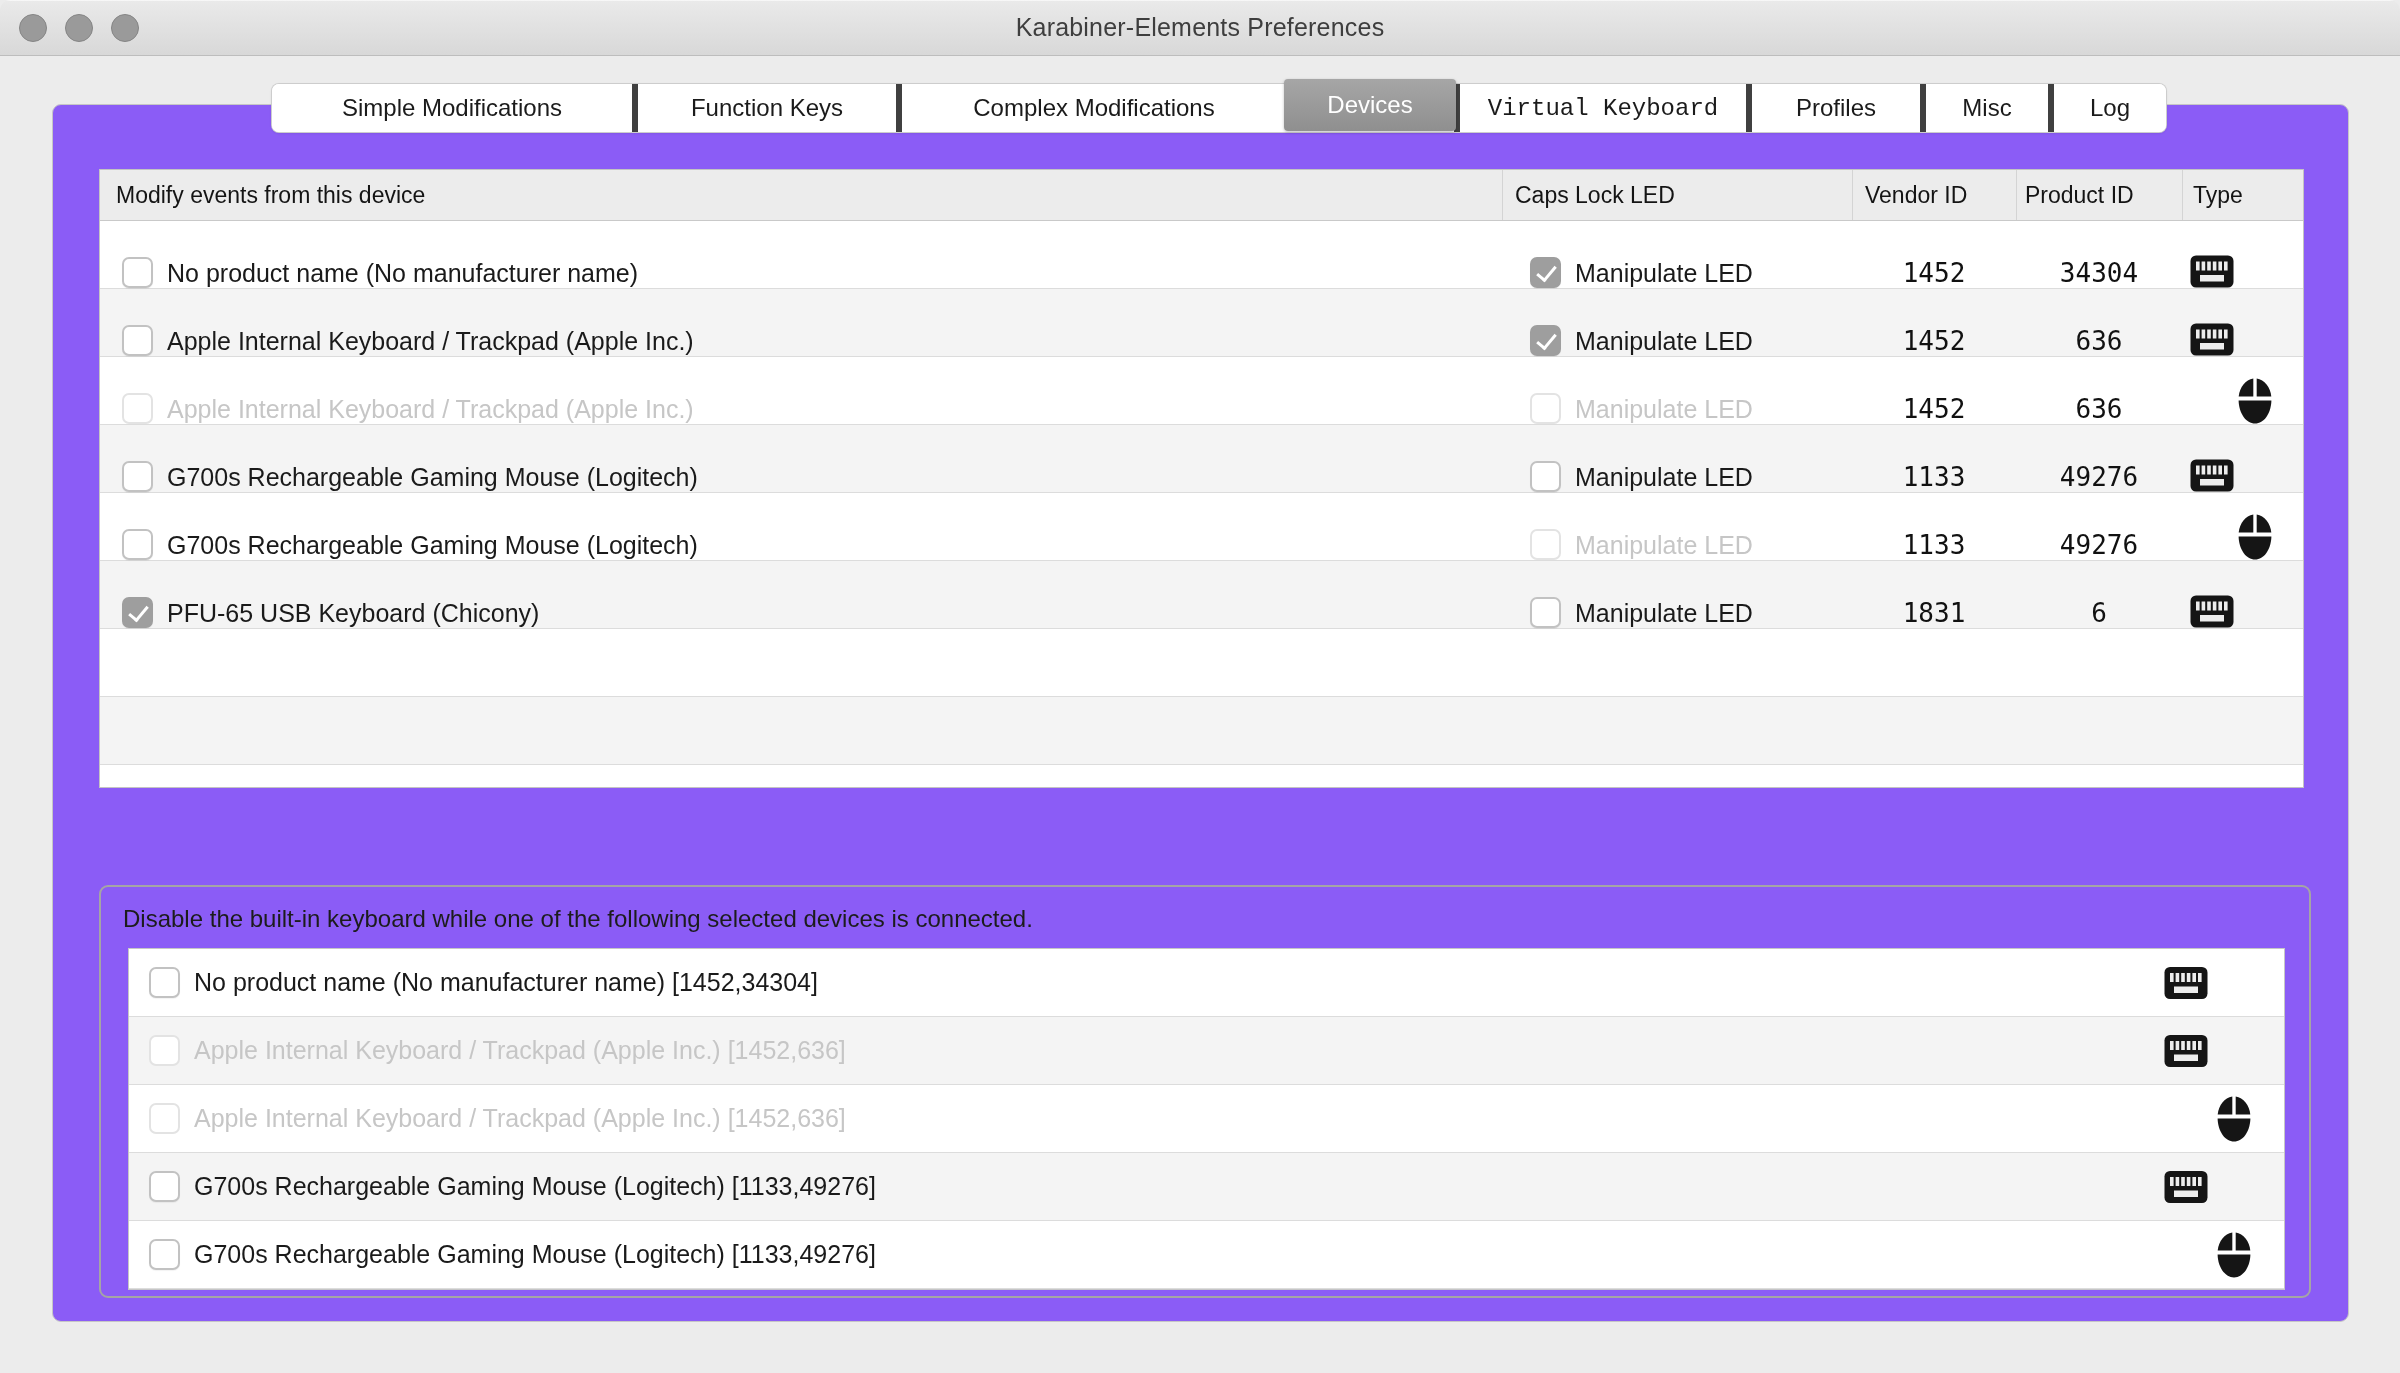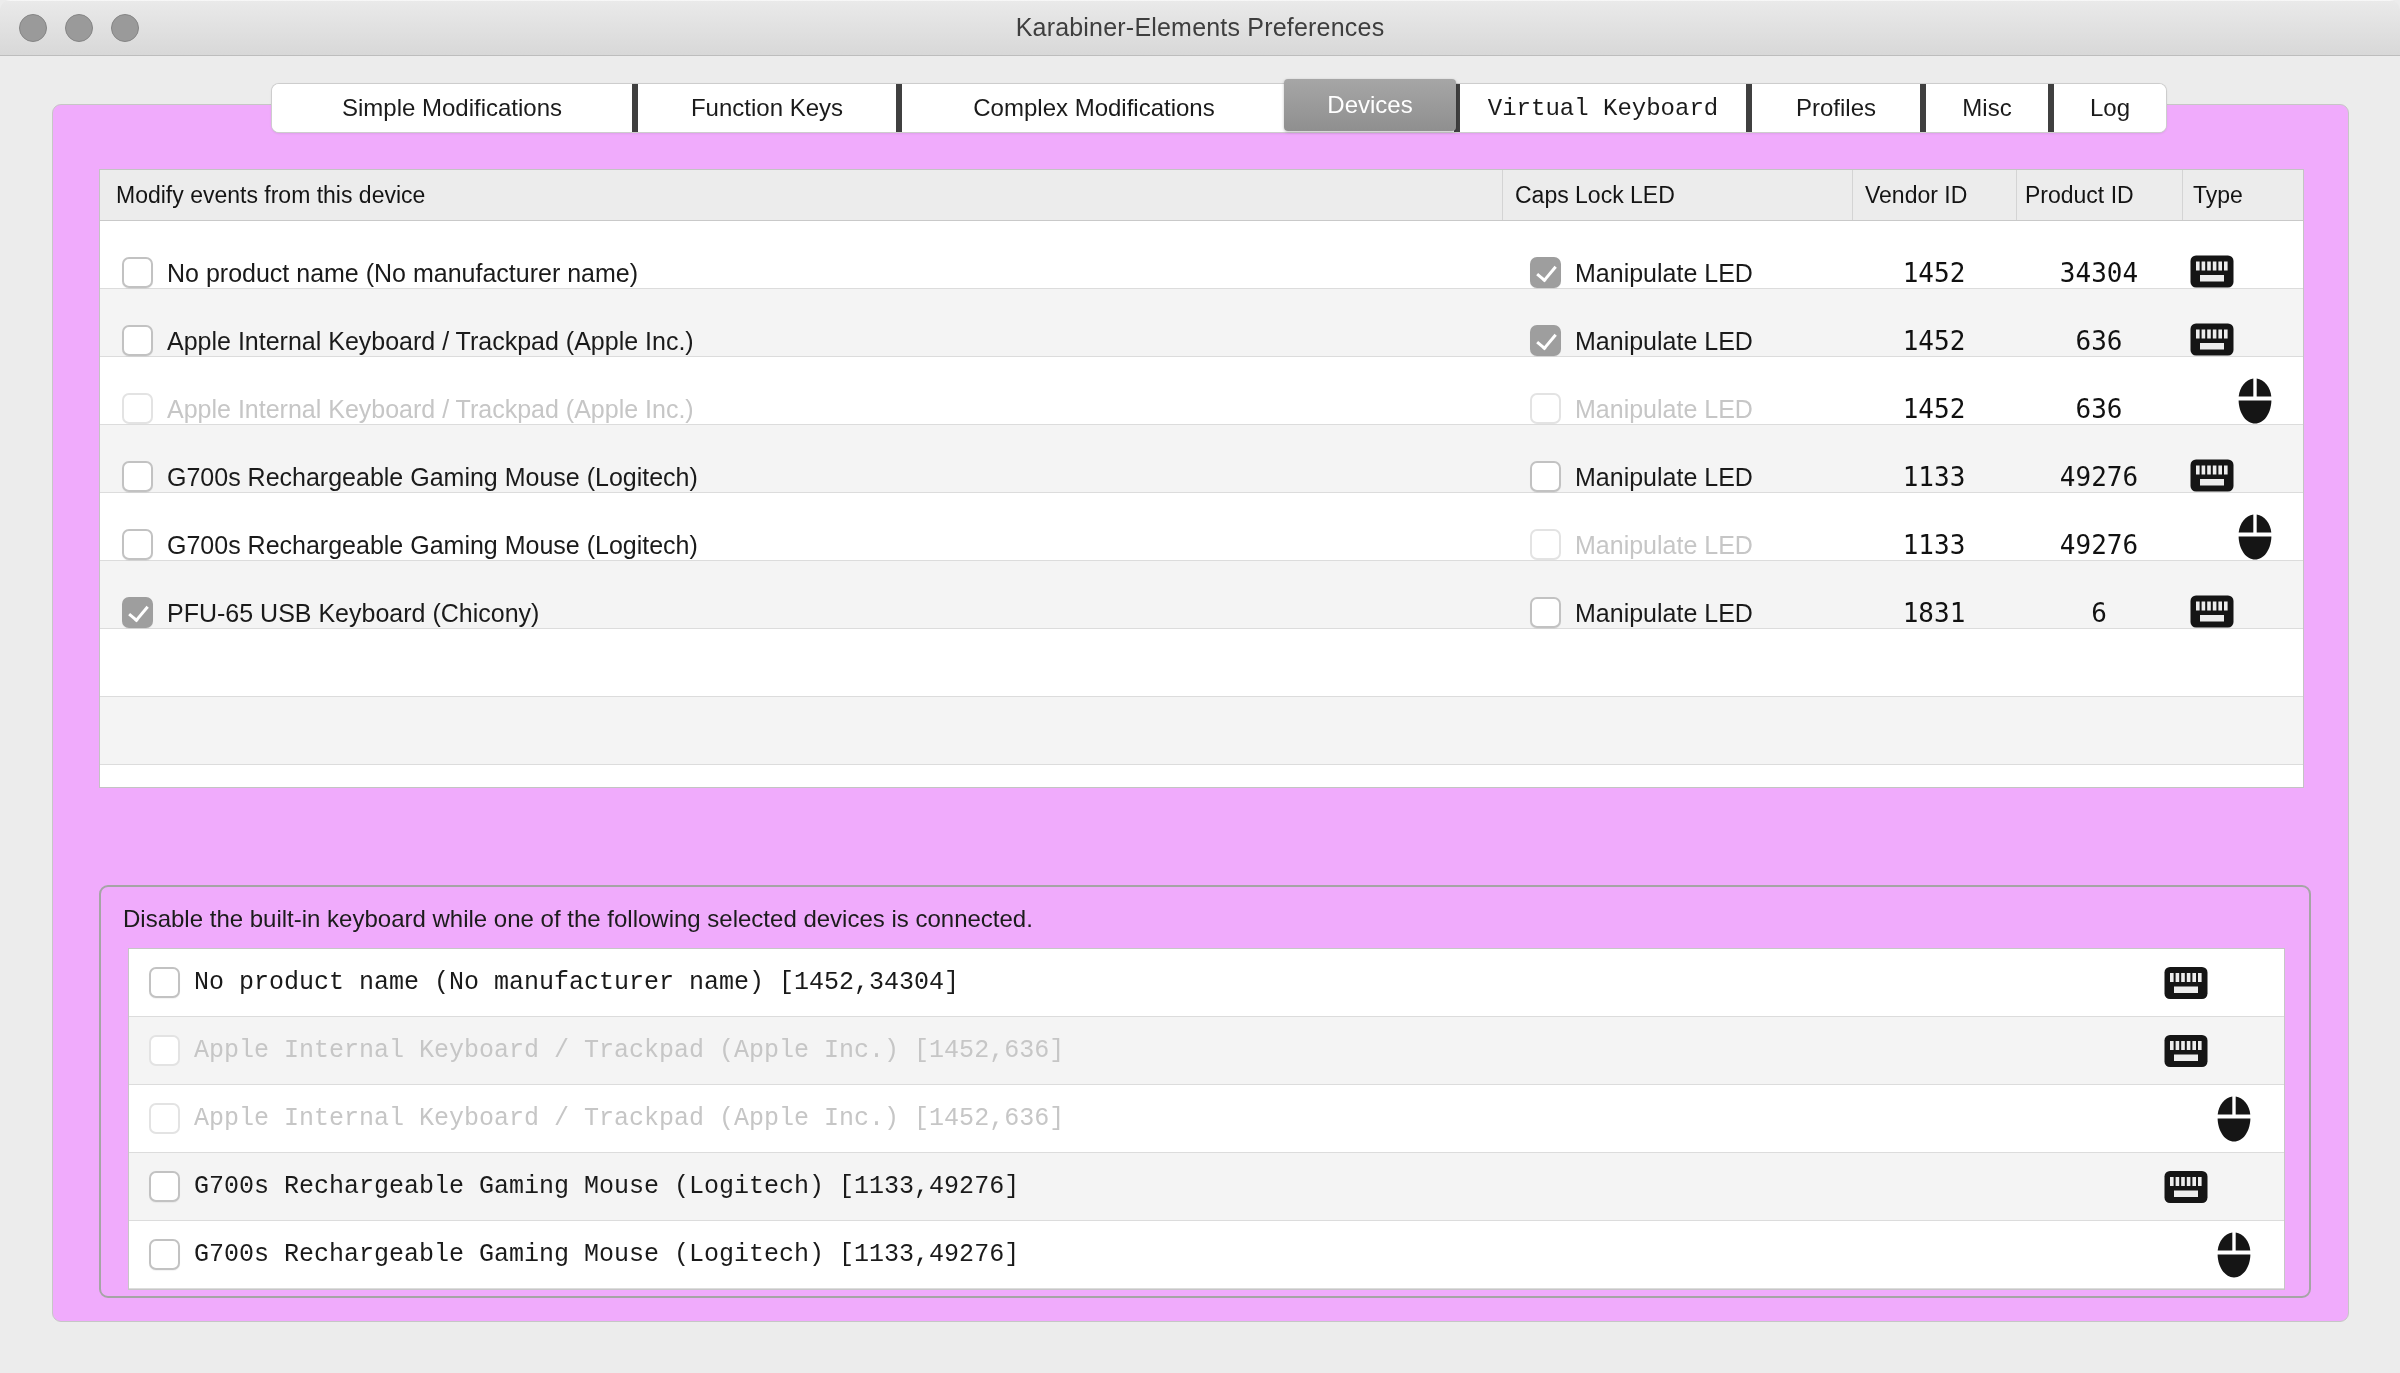--- a/index.html
+++ b/index.html
@@ -19,21 +19,21 @@
     box-shadow:inset 0 1px 0 rgba(255,255,255,.6);
     display:flex;align-items:center;justify-content:center;
   }
   .traffic{position:absolute;left:19px;top:0;height:55px;display:flex;align-items:center;gap:18px;}
   .light{width:28px;height:28px;border-radius:50%;background:#9a9a9a;border:1px solid #858585;box-sizing:border-box;}
   .title{font-size:25px;color:#3e3e3e;font-weight:500;letter-spacing:.2px;}
 
   
   .panel{
     position:absolute;left:52px;top:104px;width:2297px;height:1218px;
-    background:#f0abfc;border:1px solid #c6c6c6;border-radius:9px;box-sizing:border-box;
+    background:#8b5cf6;border:1px solid #c6c6c6;border-radius:9px;box-sizing:border-box;
   }
 
   
   .tabs{position:absolute;left:272px;top:84px;height:48px;display:flex;z-index:5;
     border-radius:7px;box-shadow:0 0 0 1px #cdcdcd,0 1px 3px rgba(0,0,0,.14);background:#fff;}
   .tab{
     position:relative;box-sizing:border-box;height:48px;
     display:flex;align-items:center;justify-content:center;
     background:#fff;border:none;border-left:6px solid #404040;
     font-family:inherit;font-size:24px;color:#1b1b1b;padding:0;cursor:default;
@@ -104,21 +104,21 @@
   .type-cell .icon.mouse{margin-left:56px;}
 
   
   .disable-box{
     position:absolute;left:46px;top:780px;width:2212px;height:413px;
     border:2px solid #a5a5a5;border-radius:9px;box-sizing:border-box;
   }
   .disable-title{position:absolute;left:22px;top:18px;font-size:24px;color:#1c1c1c;}
   .disable-table{
     position:absolute;left:27px;top:61px;width:2157px;height:342px;
-    background:#fff;border:1px solid #c6c6c6;box-sizing:border-box;overflow:hidden;font-family:Liberation Mono, monospace;
+    background:#fff;border:1px solid #c6c6c6;box-sizing:border-box;overflow:hidden;
   }
   .disable-table .row{padding-left:20px;position:relative;}
   .icon.abs{position:absolute;top:50%;transform:translateY(-50%);}
   .icon.kb.abs{right:76px;}
   .icon.mouse.abs{right:33px;}
 
   .rows-host{display:block;}
 </style>
 </head>
 <body>

